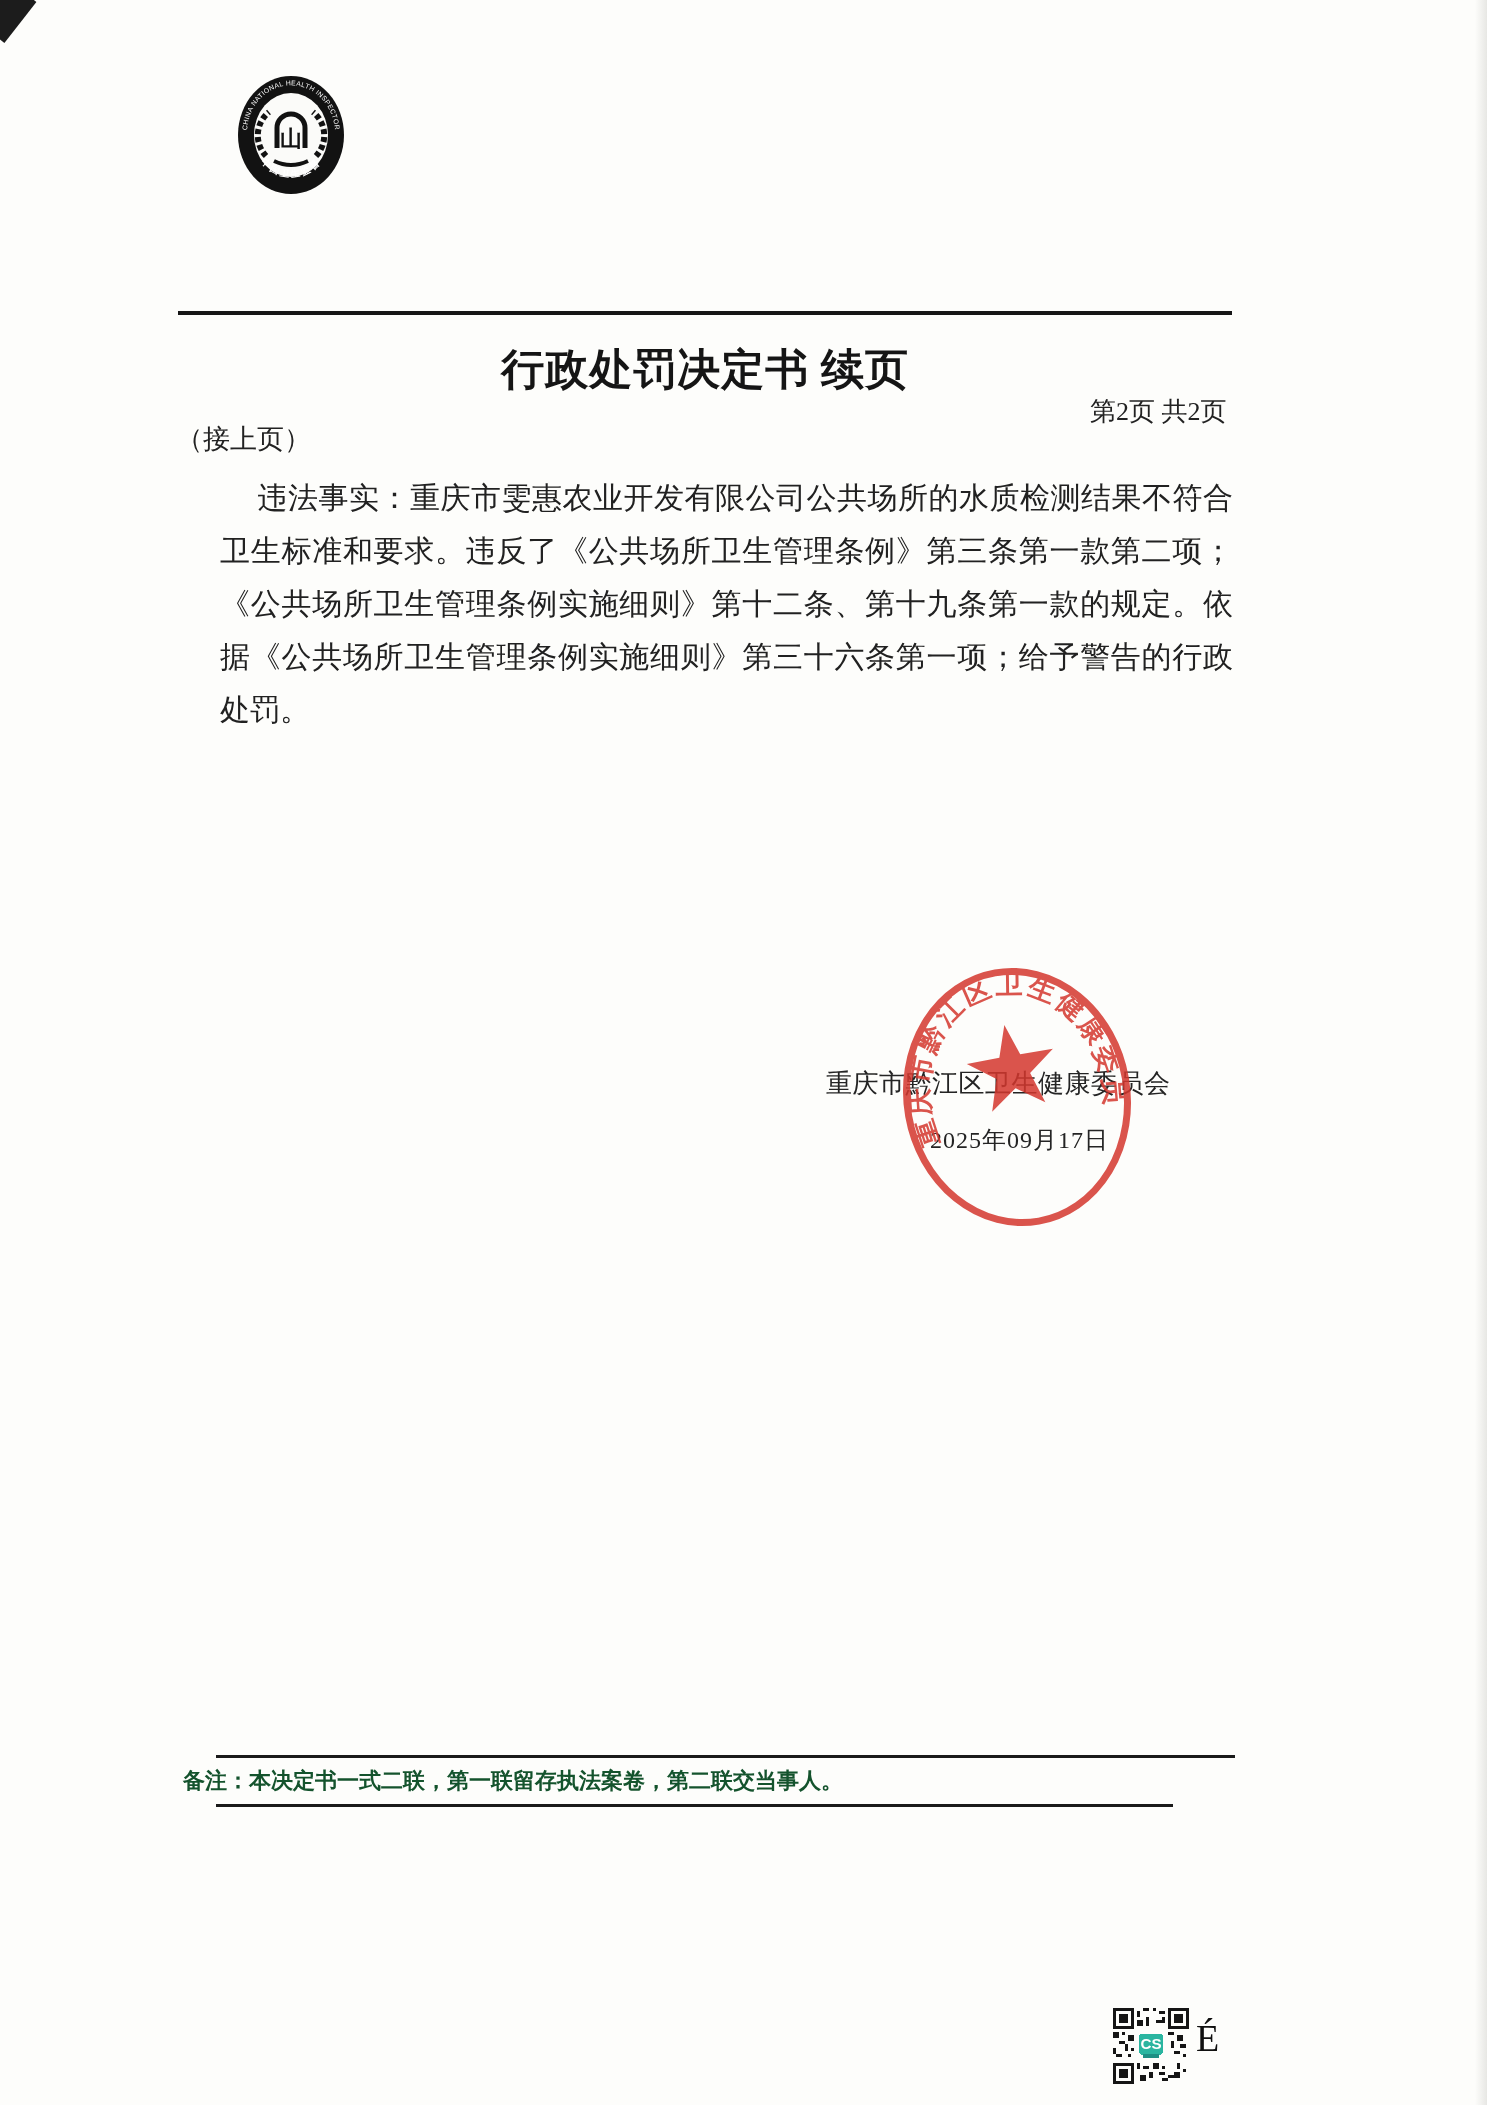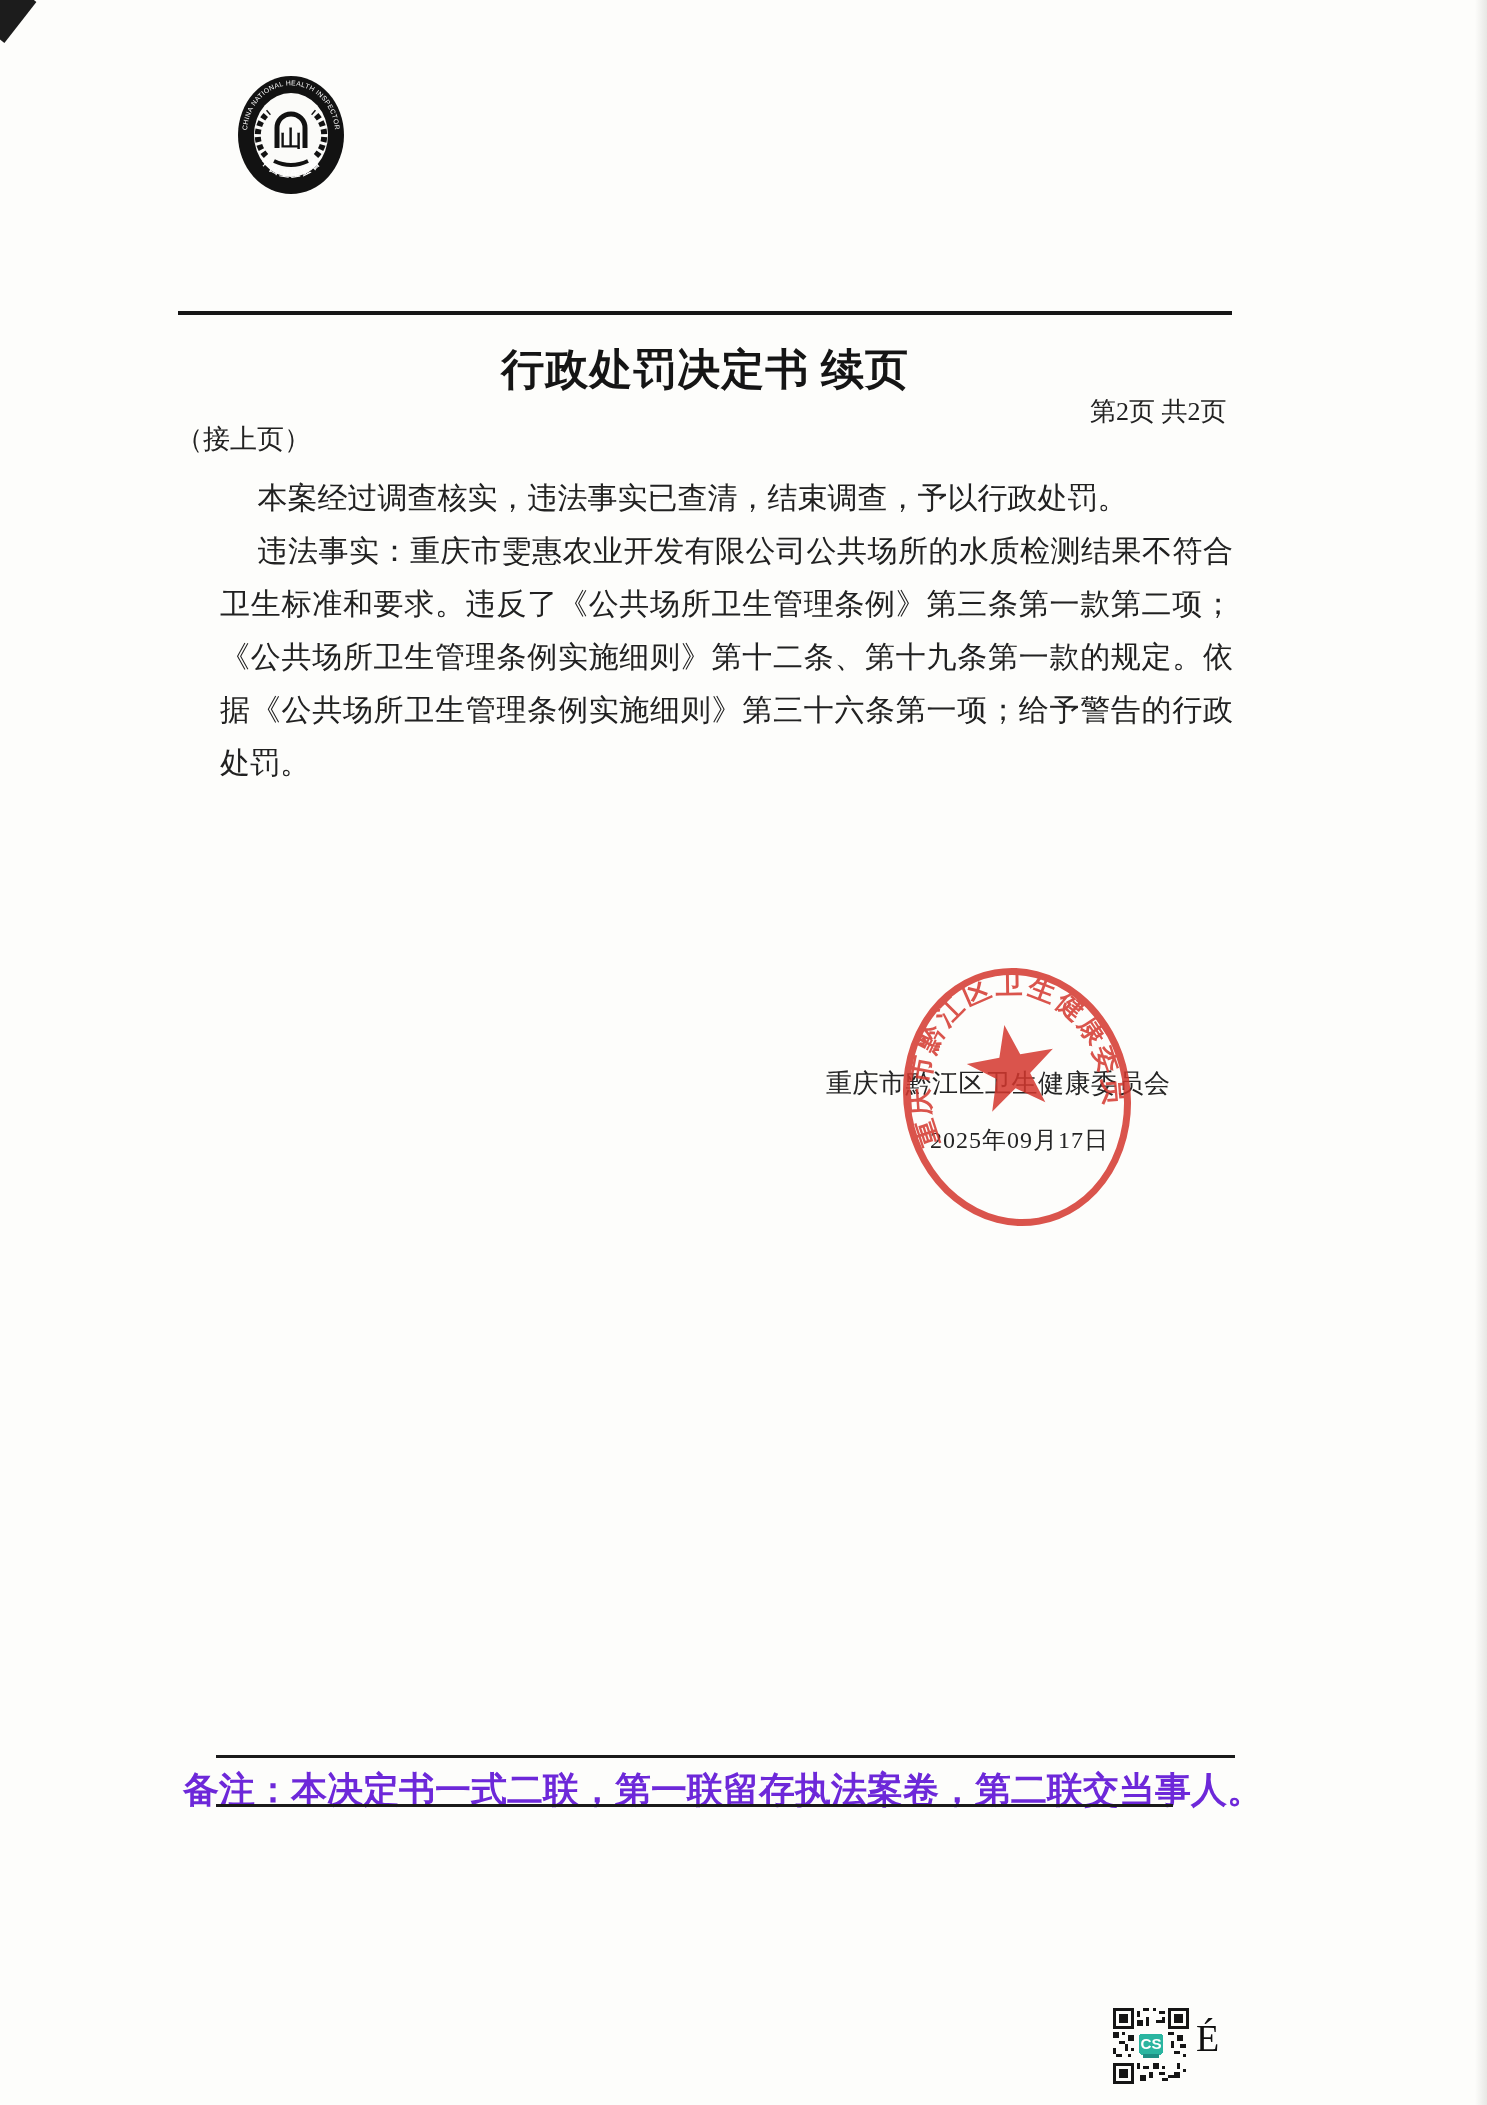--- a/index.html
+++ b/index.html
@@ -41,22 +41,22 @@
     letter-spacing:0.5px; z-index:4; white-space:nowrap;
   }
   .signature-date {
     left:930px; top:1124px; font-size:24px; color:#242424;
     letter-spacing:1px; z-index:4; white-space:nowrap;
   }
   .seal { left:882px; top:952px; z-index:5; opacity:0.85; }
   .footer-rule-top  { left:216px; top:1755px; width:1019px; height:3px; background:#1a1a1a; }
   .footer-rule-bottom { left:216px; top:1804px; width:957px; height:3px; background:#1a1a1a; }
   .remark-note {
-    left:183px; top:1766px; font-size:36px; font-weight:bold;
-    color:#6d28d9; white-space:nowrap;
+    left:183px; top:1766px; font-size:22px; font-weight:bold;
+    color:#14532d; white-space:nowrap;
   }
   .issuer-note {
     right:317px; top:1820px; font-size:24px; font-weight:bold;
     letter-spacing:0px; color:#1b1b1b; white-space:nowrap;
   }
   .qr { left:1113px; top:2008px; }
   .scan-mark-glyph { left:1196px; top:2016px; font-size:38px; color:#101010; }
 </style>
 </head>
 <body>
@@ -91,21 +91,20 @@
 
   <div class="abs title-rule"></div>
 
   <div class="abs doc-title">行政处罚决定书 续页</div>
 
   <div class="abs page-indicator">第2页 共2页</div>
 
   <div class="abs continuation-note">（接上页）</div>
 
   <div class="abs doc-body">
-    <p>本案经过调查核实，违法事实已查清，结束调查，予以行政处罚。</p>
     <p>违法事实：重庆市雯惠农业开发有限公司公共场所的水质检测结果不符合卫生标准和要求。违反了《公共场所卫生管理条例》第三条第一款第二项；《公共场所卫生管理条例实施细则》第十二条、第十九条第一款的规定。依据《公共场所卫生管理条例实施细则》第三十六条第一项；给予警告的行政处罚。</p>
   </div>
 
   <div class="abs signature-authority">重庆市黔江区卫生健康委员会</div>
   <div class="abs signature-date">2025年09月17日</div>
 
   <svg class="abs seal" width="270" height="290" viewBox="0 0 270 290">
     <g transform="rotate(-10 135 145)">
       <ellipse cx="135" cy="145" rx="110" ry="126" fill="none" stroke="#d4372e" stroke-width="7"></ellipse>
       <defs>

